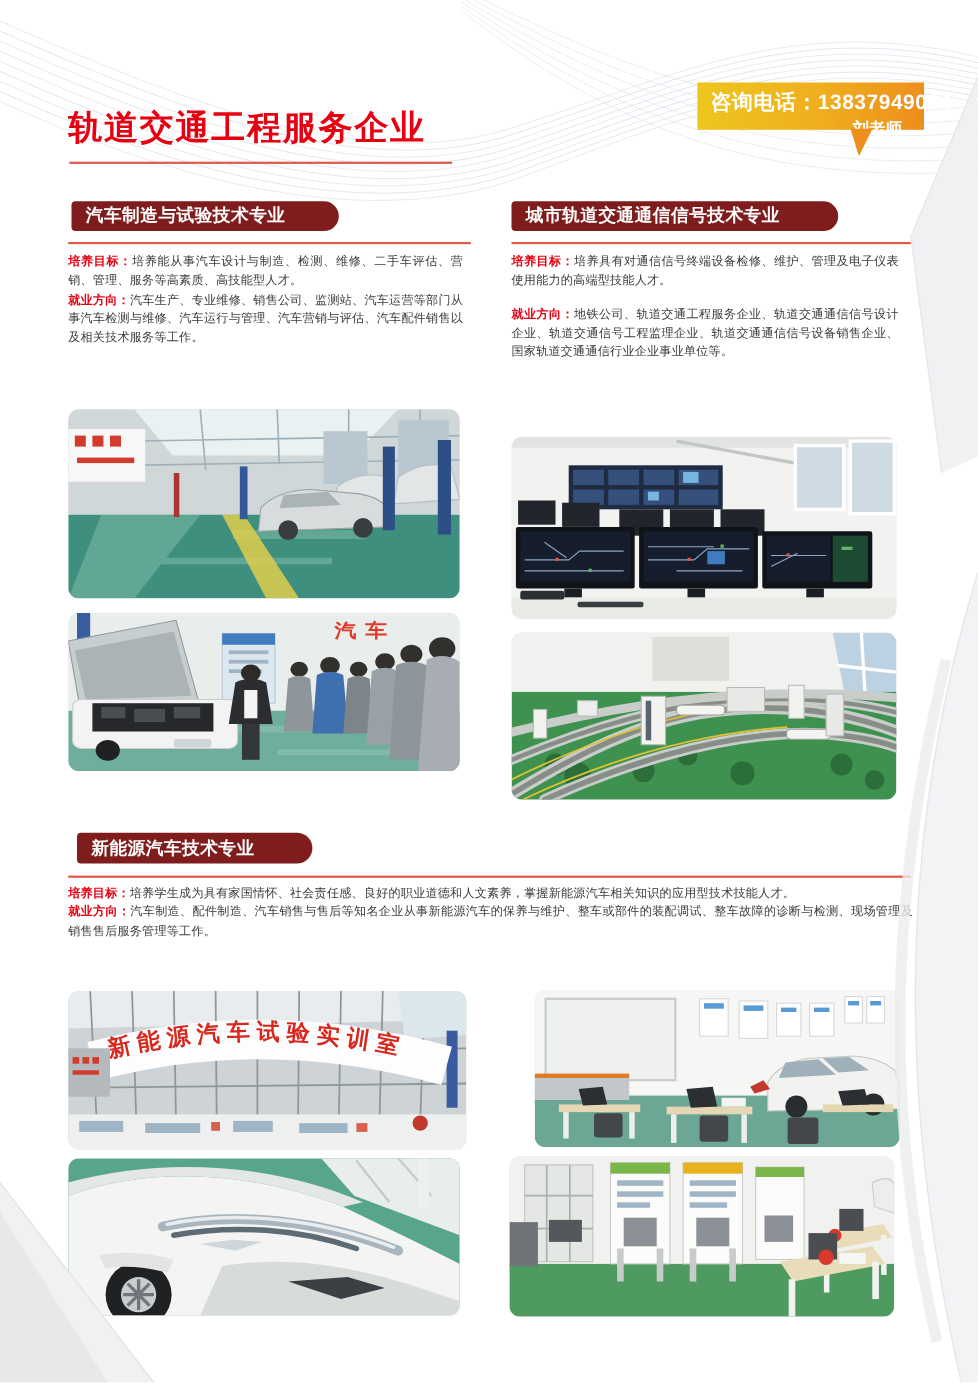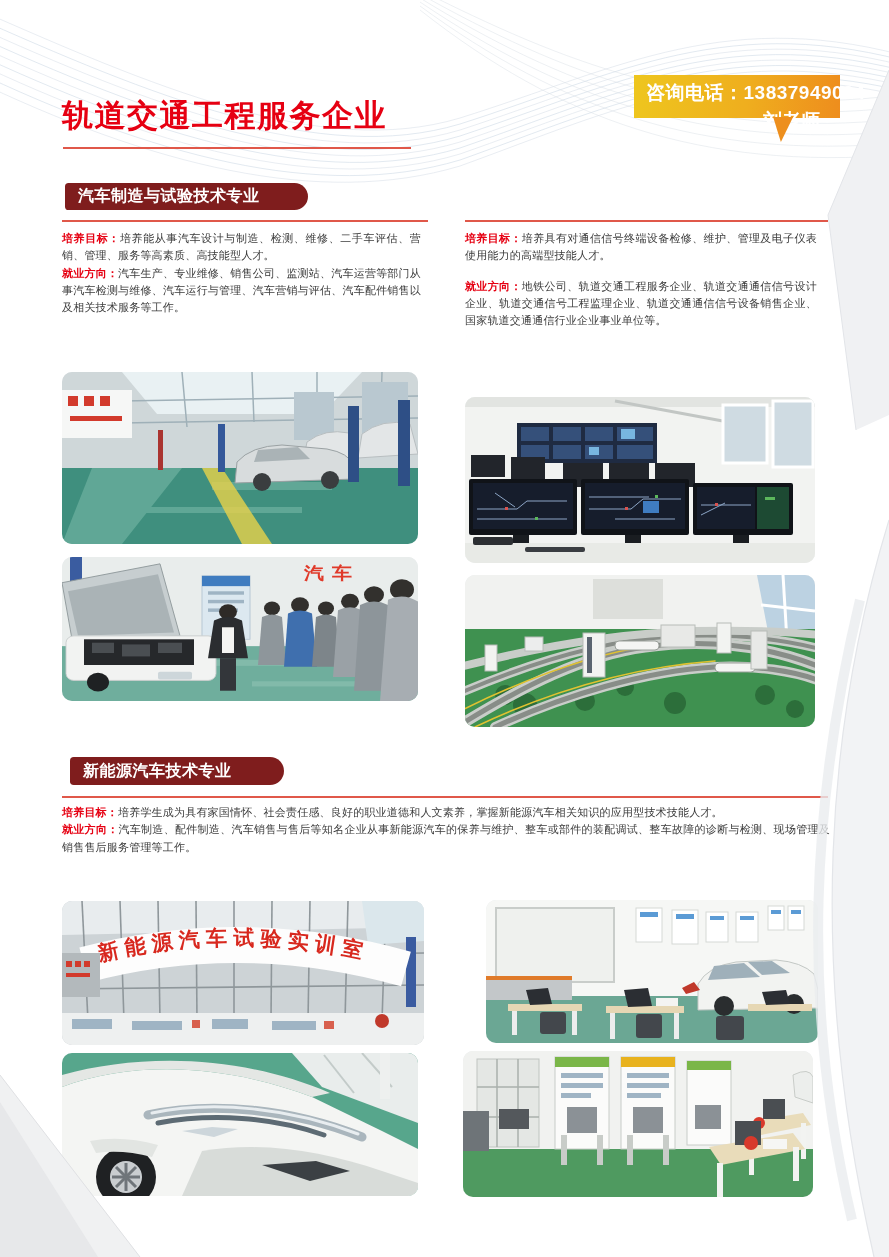--- a/index.html
+++ b/index.html
@@ -15,21 +15,21 @@
     position:absolute;left:62px;top:97px;width:420px;
     font-size:31px;font-weight:700;color:#e60012;letter-spacing:1.5px;line-height:1.2;
   }
   .title-rule{position:absolute;left:63px;top:147px;width:348px;height:2px;background:#e0584a;}
   .badge{
     position:absolute;left:634px;top:75px;width:206px;height:43px;
     background:linear-gradient(95deg,#eec61e 0%,#efae1e 55%,#ee8d1d 100%);
     color:#ffffff;font-weight:700;padding:5px 14px 0 12px;
   }
   .badge .l1{font-size:19px;letter-spacing:.5px;white-space:nowrap;}
-  .badge .l2{font-size:19px;text-align:right;padding-right:6px;margin-top:2px;}
+  .badge .l2{font-size:15px;text-align:right;padding-right:6px;margin-top:2px;}
   .badge-tail{
     position:absolute;left:770px;top:117px;width:0;height:0;
     border-left:14px solid transparent;border-right:6px solid transparent;
     border-top:25px solid #ed8f1e;transform:skewX(-14deg);
   }
   
   .band{
     position:absolute;height:27px;background:#7f1d1d;border-radius:4px 15px 15px 4px;
     color:#ffffff;font-size:16px;font-weight:700;letter-spacing:.5px;
     display:flex;align-items:center;padding:0 18px 0 13px;white-space:nowrap;
@@ -182,20 +182,21 @@
         <path d="M200,70 q10,-6 20,0 l4,56 -28,0 z" fill="#8e969b"></path>
         <path d="M226,66 q12,-7 24,0 l5,62 -33,0 z" fill="#3f6fae"></path>
         <path d="M254,70 q10,-6 20,0 l4,58 -28,0 z" fill="#7d858a"></path>
         <path d="M276,62 q12,-7 24,0 l6,78 -35,0 z" fill="#9aa1a6"></path>
         <path d="M298,56 q14,-8 28,0 l8,100 -42,0 z" fill="#8d959a"></path>
         <path d="M326,50 q15,-9 30,2 l0,116 -38,0 z" fill="#a7adb2"></path>
       </g>
     </svg>
   </div>
 
+  <div class="band" style="left:465px;top:183px;min-width:297px;">城市轨道交通通信信号技术专业</div>
   <div class="rule" style="left:465px;top:220px;width:363px;"></div>
   <div class="body-text" style="left:465px;top:230px;width:352px;">
     <p><span class="lbl">培养目标：</span><span>培养具有对通信信号终端设备检修、维护、管理及电子仪表使用能力的高端型技能人才。</span></p>
     <p class="gap"><span class="lbl">就业方向：</span><span>地铁公司、轨道交通工程服务企业、轨道交通通信信号设计企业、轨道交通信号工程监理企业、轨道交通通信信号设备销售企业、国家轨道交通通信行业企业事业单位等。</span></p>
   </div>
 
   <div class="photo" style="left:465px;top:397px;width:350px;height:166px;">
     <svg viewBox="0 0 350 166" preserveAspectRatio="none">
       <rect width="350" height="166" fill="#f2f3f1"></rect>
       <rect x="0" y="0" width="350" height="10" fill="#e2e4e1"></rect>

